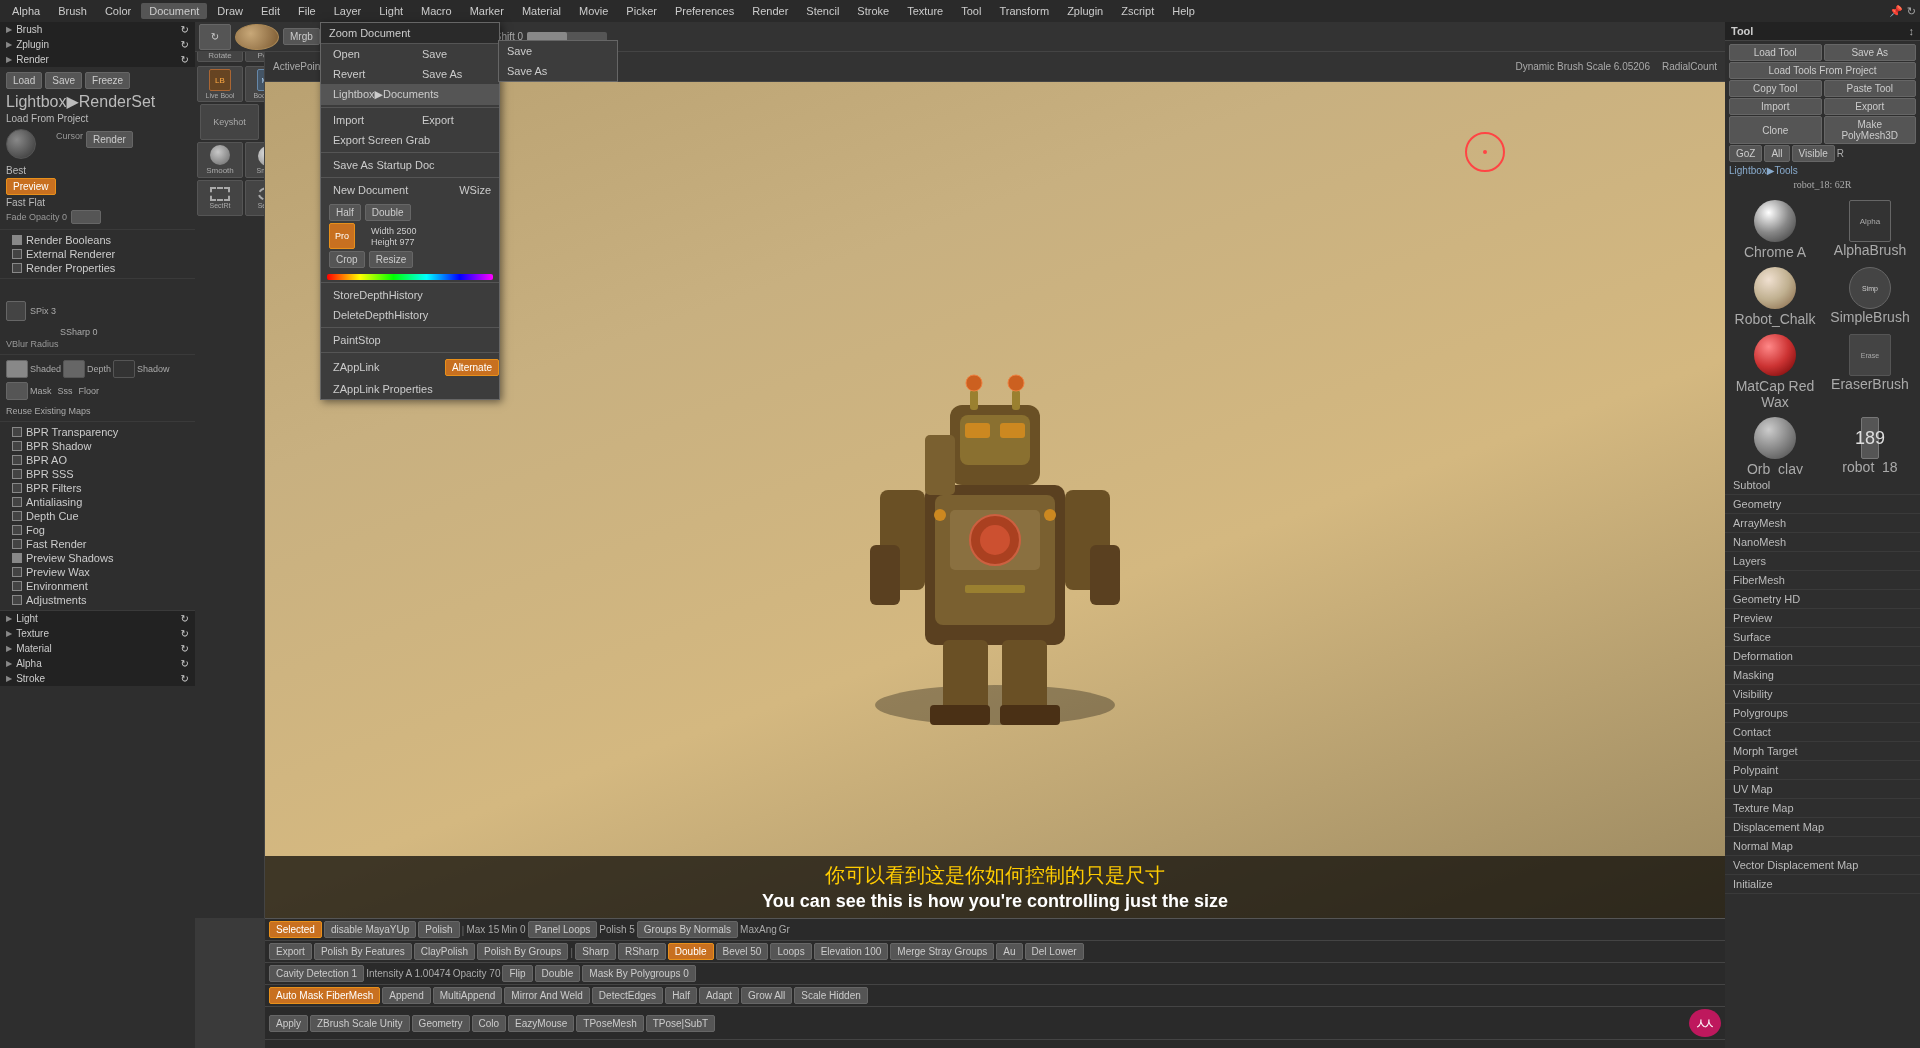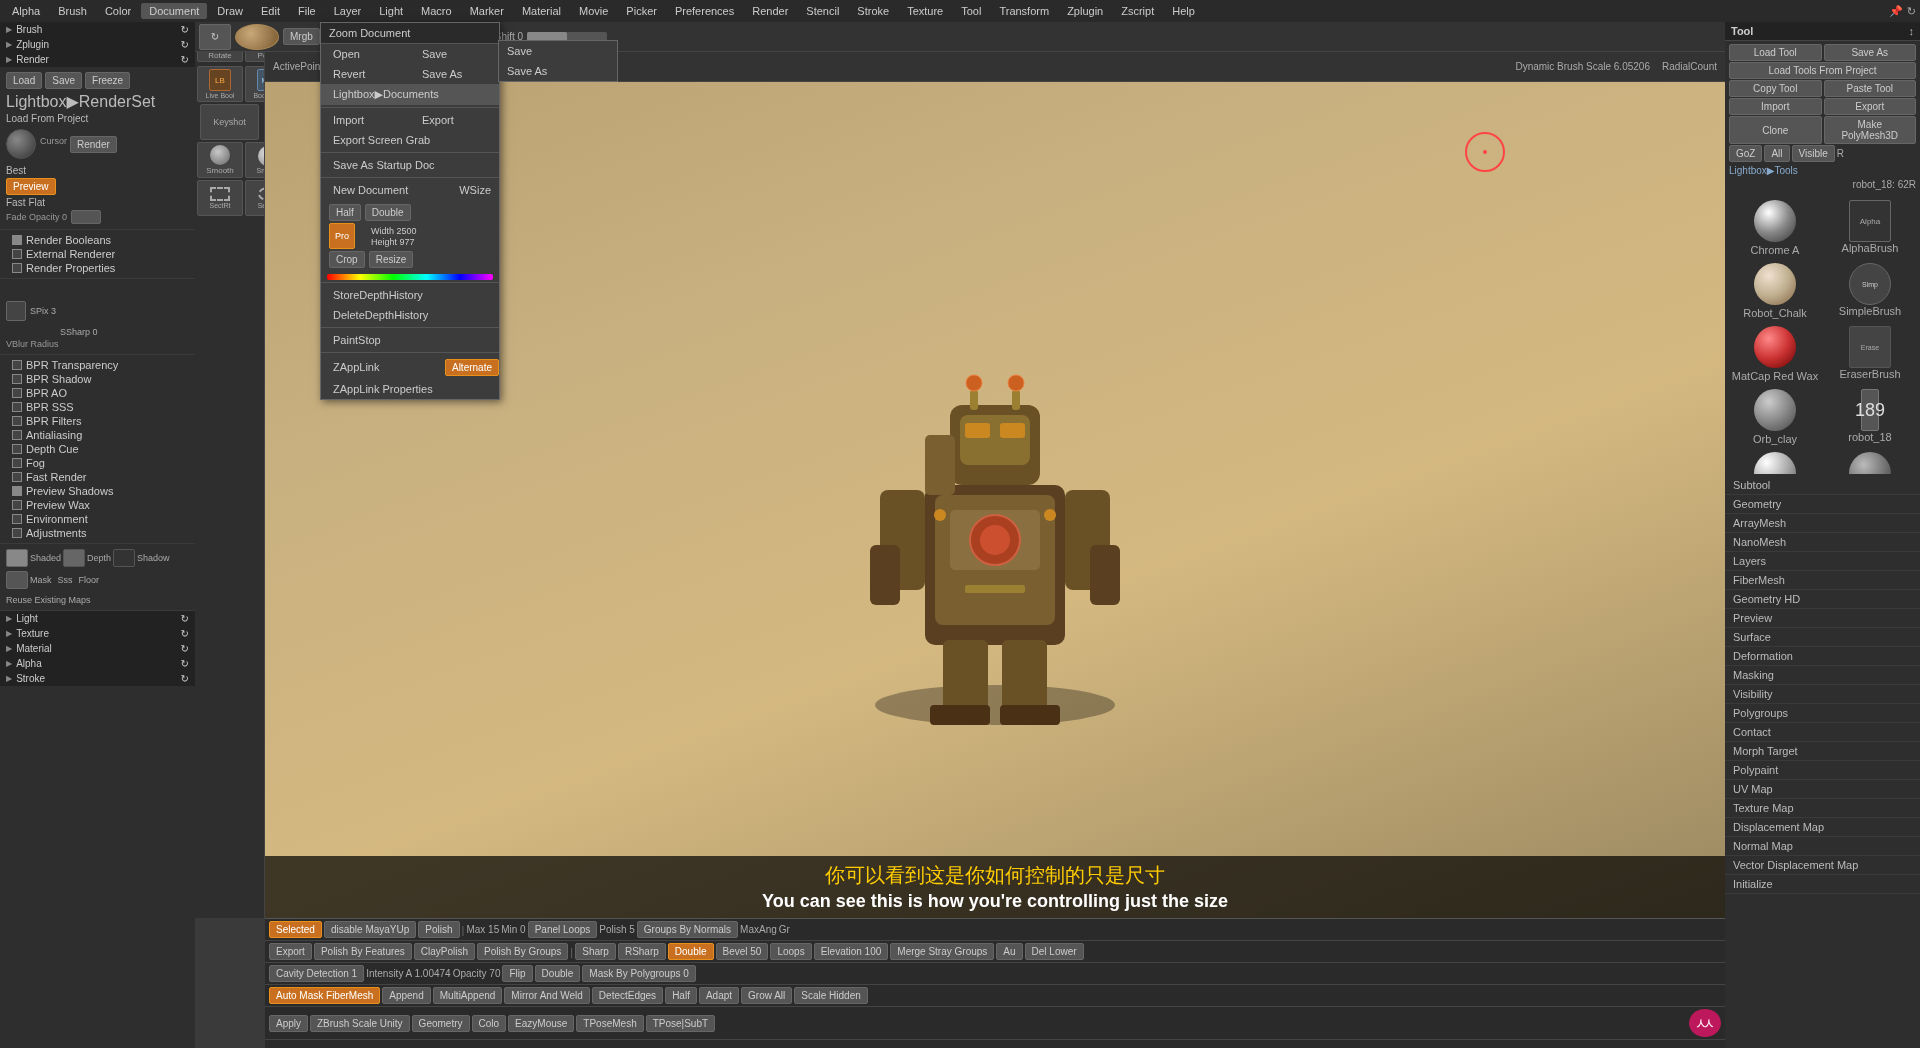--- a/index.html
+++ b/index.html
@@ -215,21 +215,21 @@
     }
 
     .material-sphere {
       width: 42px;
       height: 42px;
       border-radius: 50%;
       margin-bottom: 2px;
     }
 
     .material-label {
-      font-size: 11px;
+      font-size: 14px;
       color: #aaa;
       text-align: center;
     }
 
     .right-menu-list {
       padding: 2px 0;
     }
     .right-menu-item {
       padding: 3px 8px;
       color: #bbb;
@@ -442,21 +442,21 @@
       <button class="btn">Save</button>
       <button class="btn">Freeze</button>
     </div>
     <div class="label-row">
       <span style="font-size:16px; color:#bbb; cursor:pointer;">Lightbox▶RenderSet</span>
     </div>
     <div class="label-row">
       <span style="font-size:10px; color:#bbb; cursor:pointer;">Load From Project</span>
     </div>
 
-    <div style="display:flex; gap:4px; padding: 4px 0; align-items:center;">
+    <div style="display:flex; gap:20px; padding: 4px 0; ">
       <div style="width:30px;height:30px;border-radius:50%;background:radial-gradient(circle at 35% 35%, #888,#333);border:1px solid #555;"></div>
       <div style="display:flex; flex-direction:column; gap:2px;">
         <div class="btn-row">
           <span style="font-size:9px;color:#999;">Cursor</span>
           <span class="btn">Render</span>
         </div>
       </div>
     </div>
 
     <div class="btn-row">
@@ -491,95 +491,95 @@
   </div>
 
   <div class="left-panel-section">
     <div class="btn-row" style="align-items:center; gap:4px;">
       <div style="width:20px;height:20px;background:#444;border:1px solid #666;border-radius:2px;"></div>
       <span style="font-size:9px;color:#aaa;">SPix 3</span>
       <span style="font-size:9px;color:#aaa;margin-top:43px;">SSharp 0</span>
     </div>
     <div class="slider-container">
       <span style="font-size:9px;color:#999;">VBlur Radius</span>
-    </div>
-  </div>
-
-  <div class="left-panel-section">
-    <div class="checkbox-row">
-      <div class="checkbox"></div>
-      <span>BPR Transparency</span>
-    </div>
-    <div class="checkbox-row">
-      <div class="checkbox"></div>
-      <span>BPR Shadow</span>
-    </div>
-    <div class="checkbox-row">
-      <div class="checkbox"></div>
-      <span>BPR AO</span>
-    </div>
-    <div class="checkbox-row">
-      <div class="checkbox"></div>
-      <span>BPR SSS</span>
-    </div>
-    <div class="checkbox-row">
-      <div class="checkbox"></div>
-      <span>BPR Filters</span>
-    </div>
-    <div class="checkbox-row">
-      <div class="checkbox"></div>
-      <span>Antialiasing</span>
-    </div>
-    <div class="checkbox-row">
-      <div class="checkbox"></div>
-      <span>Depth Cue</span>
-    </div>
-    <div class="checkbox-row">
-      <div class="checkbox"></div>
-      <span>Fog</span>
-    </div>
-    <div class="checkbox-row">
-      <div class="checkbox"></div>
-      <span>Fast Render</span>
-    </div>
-    <div class="checkbox-row">
-      <div class="checkbox checked"></div>
-      <span>Preview Shadows</span>
-    </div>
-    <div class="checkbox-row">
-      <div class="checkbox"></div>
-      <span>Preview Wax</span>
-    </div>
-    <div class="checkbox-row">
-      <div class="checkbox"></div>
-      <span>Environment</span>
-    </div>
-    <div class="checkbox-row">
-      <div class="checkbox"></div>
-      <span>Adjustments</span>
     </div>
   </div>
 
   <div class="left-panel-section">
     <div style="display:flex; gap:2px; align-items:center; padding:2px 0;">
       <div style="width:22px;height:18px;background:#888;border:1px solid #666;border-radius:2px;"></div>
       <span style="font-size:9px;color:#aaa;">Shaded</span>
       <div style="width:22px;height:18px;background:#666;border:1px solid #555;border-radius:2px;"></div>
       <span style="font-size:9px;color:#aaa;">Depth</span>
       <div style="width:22px;height:18px;background:#333;border:1px solid #555;border-radius:2px;"></div>
       <span style="font-size:9px;color:#aaa;">Shadow</span>
     </div>
     <div style="display:flex; gap:2px; align-items:center; padding:2px 0;">
       <div style="width:22px;height:18px;background:#555;border:1px solid #666;border-radius:2px;"></div>
       <span style="font-size:9px;color:#aaa;">Mask</span>
       <span style="font-size:9px;color:#aaa; margin-left:4px;">Sss</span>
       <span style="font-size:9px;color:#aaa; margin-left:4px;">Floor</span>
     </div>
     <div style="padding:2px 0;">
       <span style="font-size:9px;color:#aaa;">Reuse Existing Maps</span>
+    </div>
+  </div>
+
+  <div class="left-panel-section">
+    <div class="checkbox-row">
+      <div class="checkbox"></div>
+      <span>BPR Transparency</span>
+    </div>
+    <div class="checkbox-row">
+      <div class="checkbox"></div>
+      <span>BPR Shadow</span>
+    </div>
+    <div class="checkbox-row">
+      <div class="checkbox"></div>
+      <span>BPR AO</span>
+    </div>
+    <div class="checkbox-row">
+      <div class="checkbox"></div>
+      <span>BPR SSS</span>
+    </div>
+    <div class="checkbox-row">
+      <div class="checkbox"></div>
+      <span>BPR Filters</span>
+    </div>
+    <div class="checkbox-row">
+      <div class="checkbox"></div>
+      <span>Antialiasing</span>
+    </div>
+    <div class="checkbox-row">
+      <div class="checkbox"></div>
+      <span>Depth Cue</span>
+    </div>
+    <div class="checkbox-row">
+      <div class="checkbox"></div>
+      <span>Fog</span>
+    </div>
+    <div class="checkbox-row">
+      <div class="checkbox"></div>
+      <span>Fast Render</span>
+    </div>
+    <div class="checkbox-row">
+      <div class="checkbox checked"></div>
+      <span>Preview Shadows</span>
+    </div>
+    <div class="checkbox-row">
+      <div class="checkbox"></div>
+      <span>Preview Wax</span>
+    </div>
+    <div class="checkbox-row">
+      <div class="checkbox"></div>
+      <span>Environment</span>
+    </div>
+    <div class="checkbox-row">
+      <div class="checkbox"></div>
+      <span>Adjustments</span>
     </div>
   </div>
 
   <div class="section-header">
     <span class="section-arrow">▶</span>
     <span>Light</span>
     <span style="margin-left:auto;">↻</span>
   </div>
   <div class="section-header">
     <span class="section-arrow">▶</span>
@@ -827,21 +827,21 @@
     </div>
     <div style="display:flex; gap:2px;">
       <button class="btn">GoZ</button>
       <button class="btn">All</button>
       <button class="btn">Visible</button>
       <span style="font-size:10px;color:#aaa;align-self:center;">R</span>
     </div>
     <div style="padding:1px 0;">
       <span style="font-size:10px;color:#88aacc;cursor:pointer;">Lightbox▶Tools</span>
     </div>
-    <div style="padding:1px 0; display:flex; align-items:center; justify-content:flex-end;">
+    <div style="padding:1px 0; display:flex; align-items:center; justify-content:center;font-family:Liberation Serif, serif;">
       <span style="font-size:10px;color:#aaa;">robot_18: 62</span>
       <span style="font-size:10px;color:#aaa;">R</span>
     </div>
   </div>
 
   <div style="display:grid; grid-template-columns:1fr 1fr; gap:3px; padding:4px; max-height:280px; overflow-y:auto;">
 
     <div class="material-item">
       <div class="material-sphere" style="background:radial-gradient(circle at 35% 30%, #ffffff, #888888, #333333);"></div>
       <span class="material-label">Chrome A</span>

